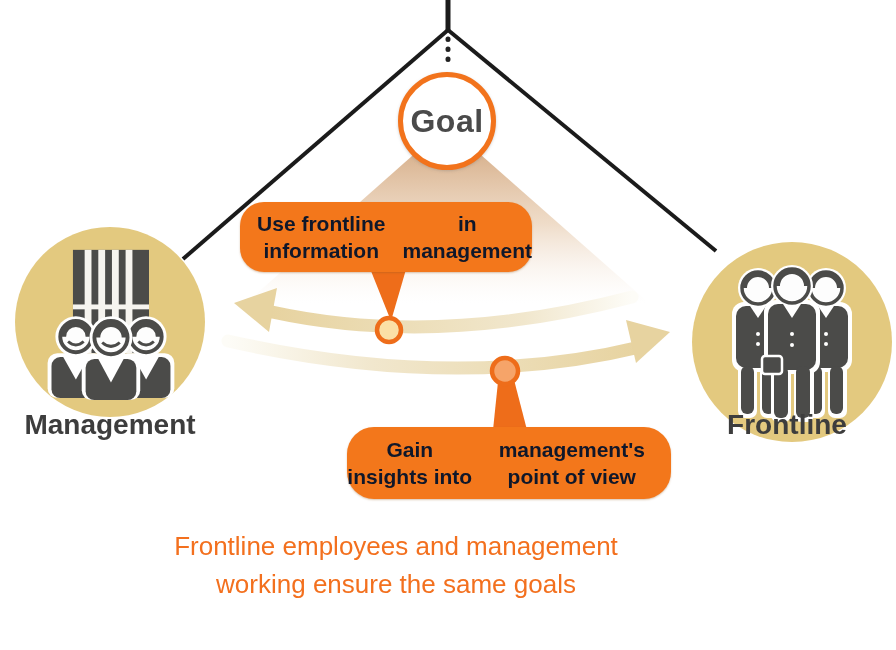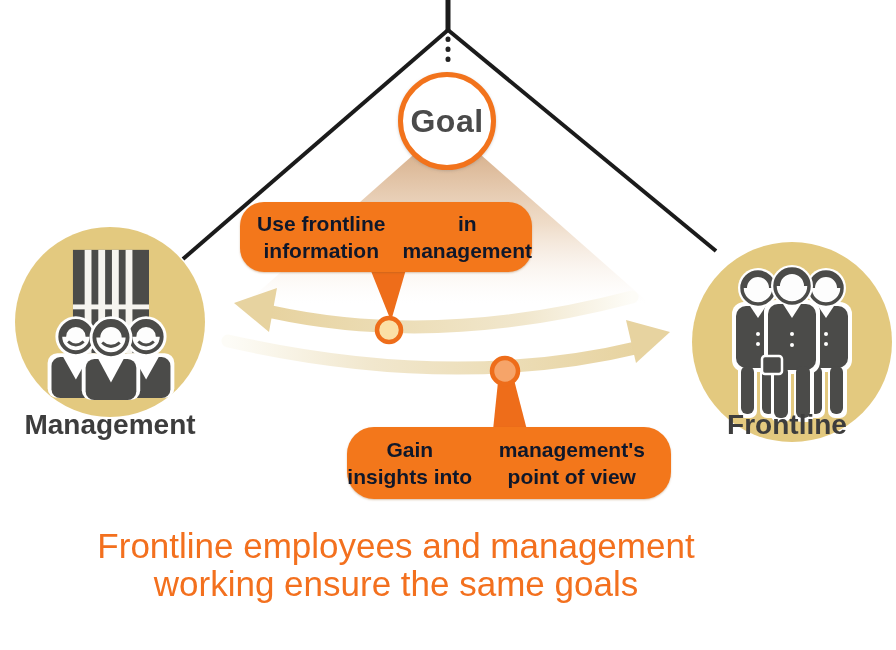--- a/index.html
+++ b/index.html
@@ -47,21 +47,21 @@
     position:absolute;text-align:center;color:#3d3d3d;font-weight:bold;
     font-size:28px;line-height:33px;
   }
   .label-left{left:10px;top:408px;width:200px;}
   .label-right{left:687px;top:408px;width:200px;}
   .label-right span{display:block;}
 
   
   .caption{
     position:absolute;left:0;top:527px;width:792px;
-    text-align:center;color:#f3701e;font-size:35px;line-height:38px;
+    text-align:center;color:#f3701e;font-size:26px;line-height:38px;
   }
   .caption span{display:block;}
 </style>
 </head>
 <body>
 
 <div class="canvas">
 
   <svg class="layer" width="896" height="650" viewBox="0 0 896 650">
     <defs>

